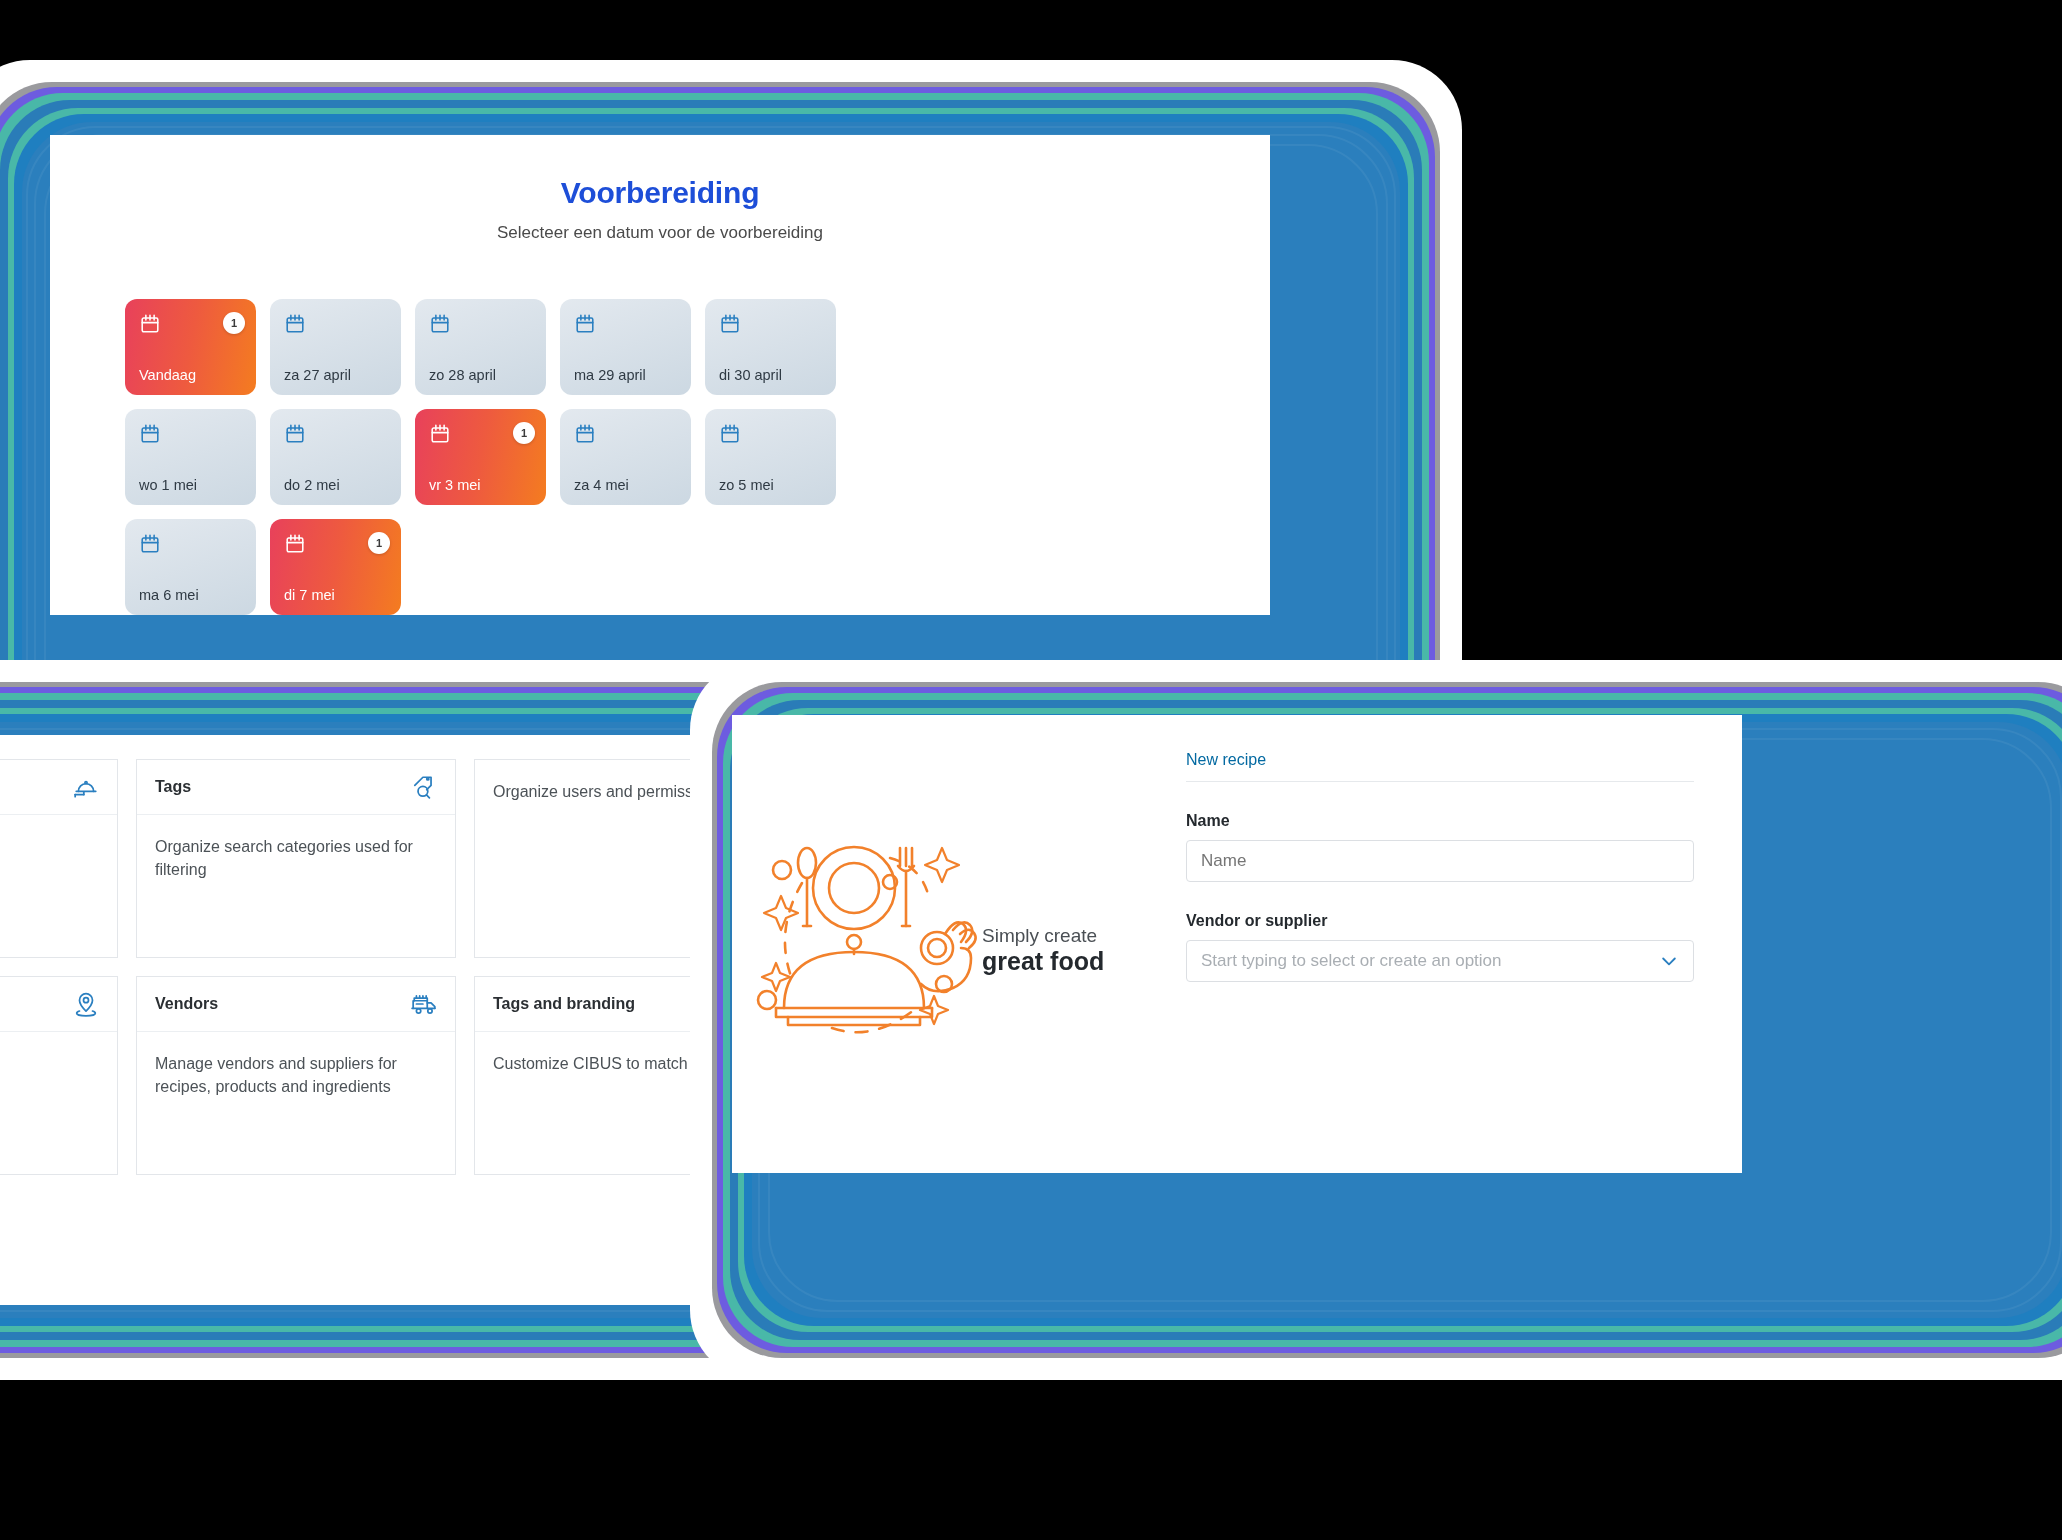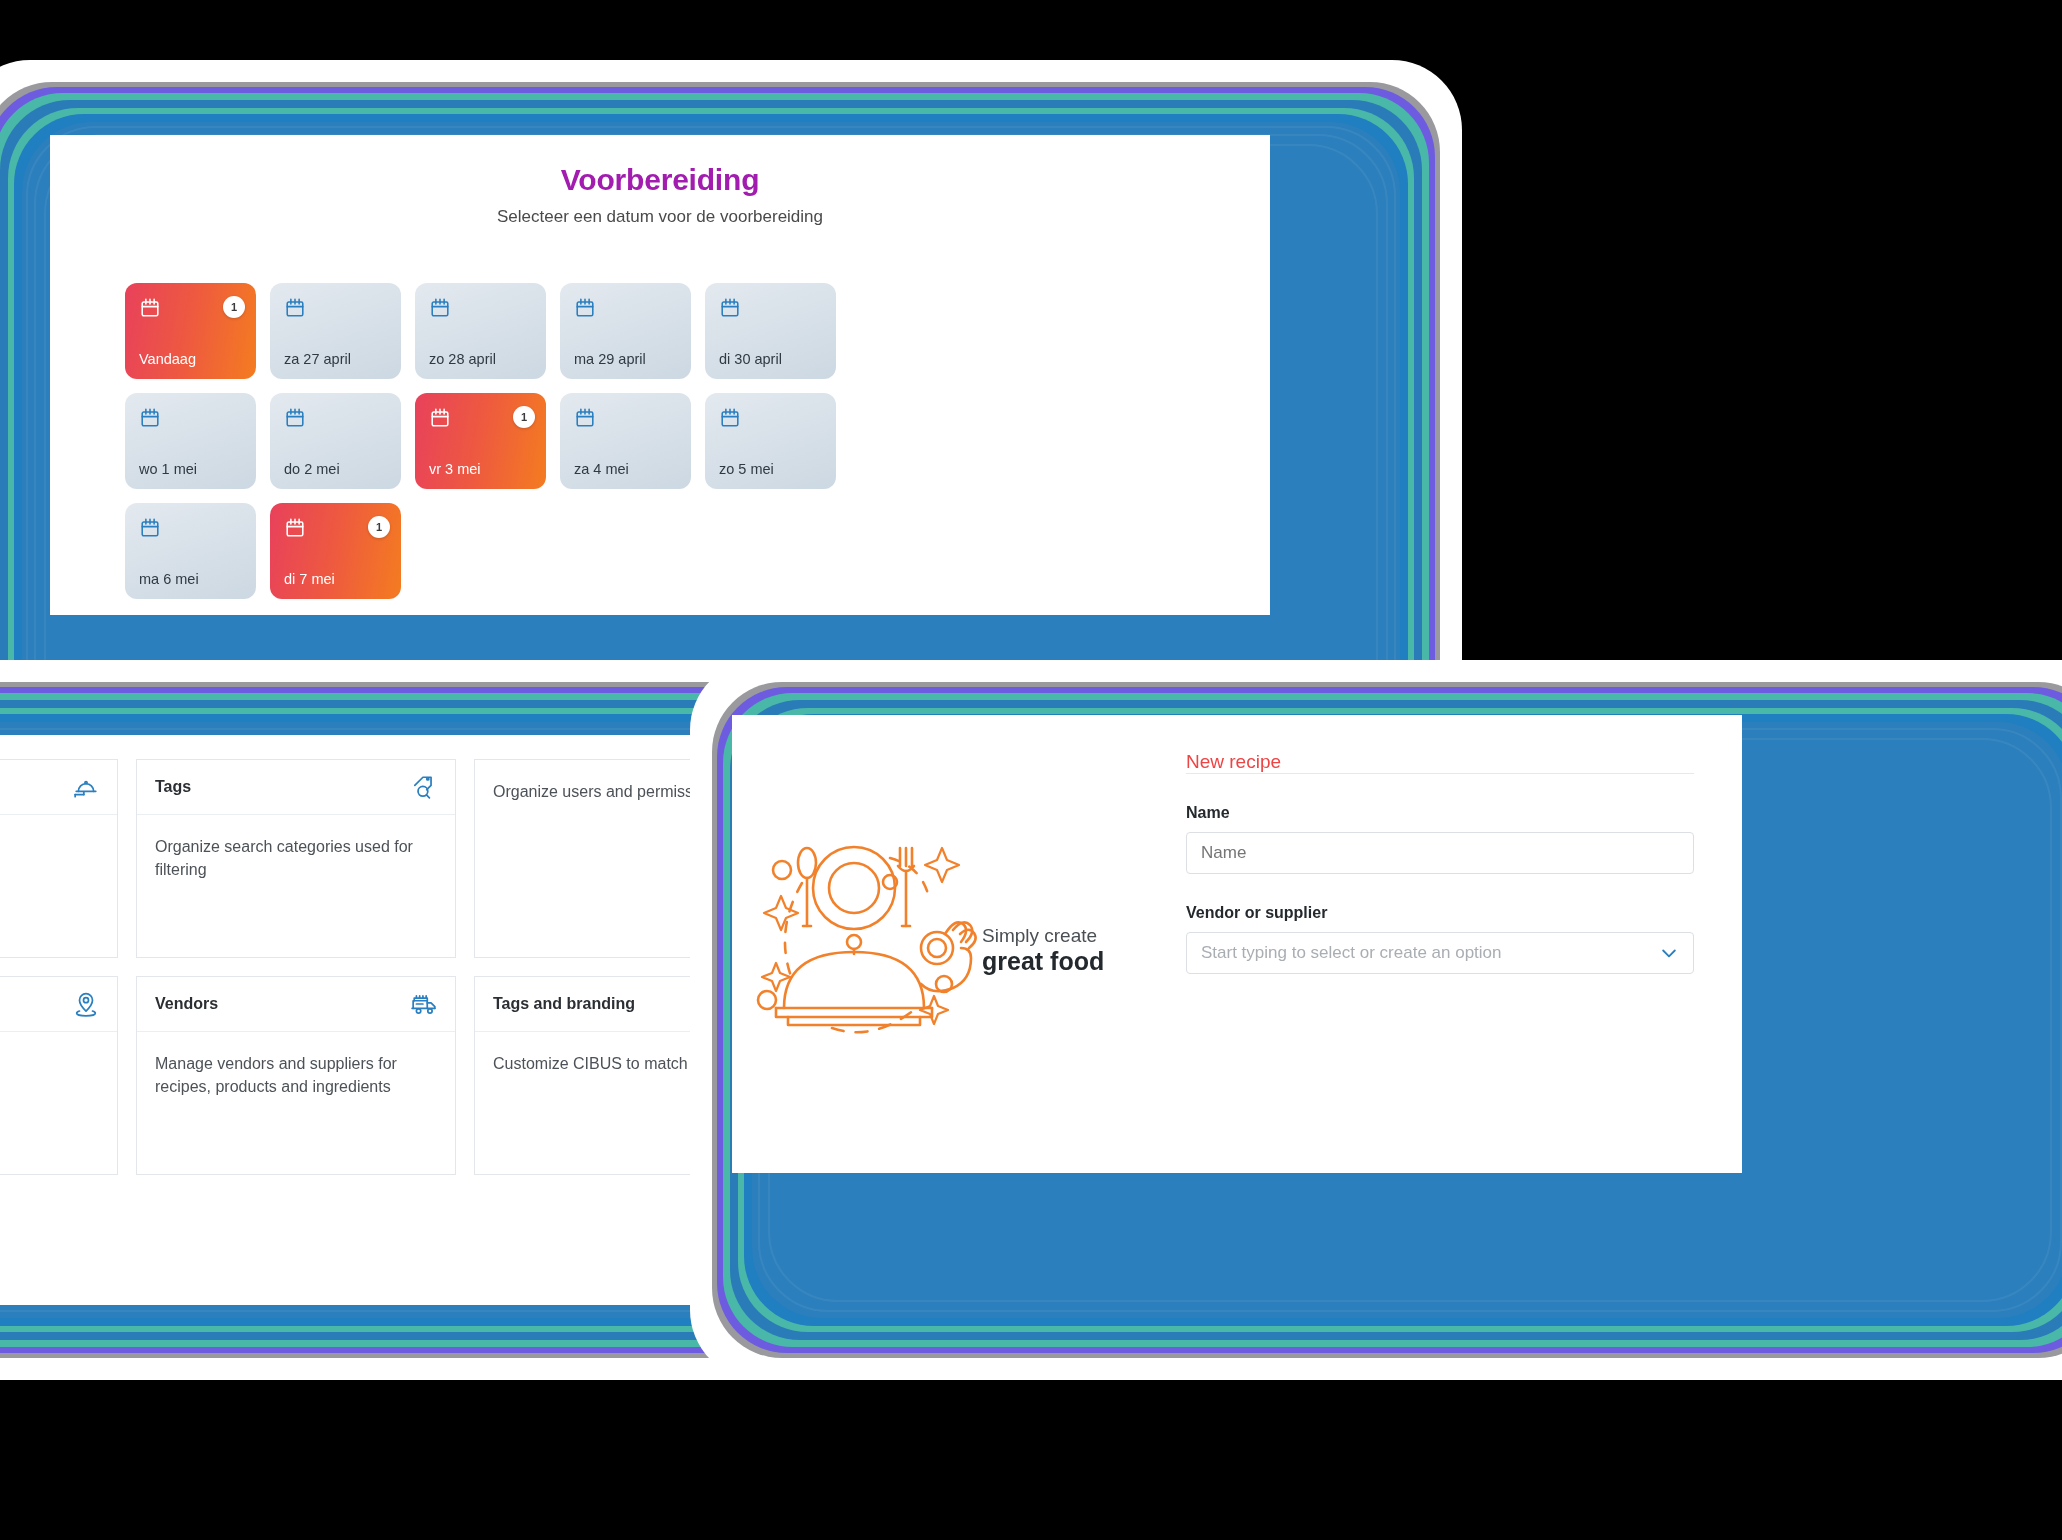--- a/index.html
+++ b/index.html
@@ -18,21 +18,21 @@
   .ring.blue3 {background:#2b7fbd;}
   .screen{position:absolute;background:#ffffff;overflow:hidden;}
 
   
   .moire{position:absolute;border-radius:70px;border:2px solid rgba(255,255,255,.06);pointer-events:none;}
 
   
   #device-top{left:-40px;top:60px;width:1502px;height:870px;}
   #screen-top{left:90px;top:75px;width:1220px;height:480px;}
 
-  .prep-title{font-size:30px;font-weight:bold;color:#a21caf;text-align:center;margin:0;padding-top:28px;letter-spacing:-.2px;}
+  .prep-title{font-size:30px;font-weight:bold;color:#1d4ed8;text-align:center;margin:13px;padding-top:28px;letter-spacing:-.2px;}
   .prep-sub{font-size:17px;color:#4a4a4a;text-align:center;margin:10px 0 8px 0;}
 
   .date-grid{display:flex;flex-wrap:wrap;gap:14px;padding:48px 0 0 75px;width:740px;}
   .date-card{width:131px;height:96px;border-radius:12px;position:relative;
              box-sizing:border-box;padding:14px 14px 0 14px;
              background:linear-gradient(160deg,#e3e9ef 0%,#ccd8e2 100%);}
   .date-card.active{background:linear-gradient(100deg,#e8415b 0%,#ee5a3f 50%,#f47c20 100%);}
   .date-card .cal{display:block;width:22px;height:22px;}
   .date-card .lbl{position:absolute;left:14px;bottom:12px;font-size:14.5px;color:#2f3a44;font-weight:500;}
   .date-card.active .lbl{color:#ffffff;}
@@ -54,21 +54,21 @@
   .scard-body{padding:20px 18px 34px 18px;font-size:16px;line-height:1.45;color:#4c5257;min-height:88px;}
 
   
   #device-br{left:690px;top:660px;width:1440px;height:720px;}
   #screen-br{left:42px;top:55px;width:1010px;height:458px;display:flex;}
 
   .recipe-left{width:430px;display:flex;flex-direction:row;align-items:center;justify-content:center;padding-top:6px;}
   .recipe-tag{font-size:19px;color:#4a4f54;margin-top:6px;}
   .recipe-tag b{font-size:25px;color:#24292e;font-weight:bold;}
   .recipe-right{flex:1;padding:36px 48px 0 24px;}
-  .form-head{font-size:19px;color:#ef4444;padding-bottom:0;border-bottom:1px solid #e6e9ec;}
+  .form-head{font-size:16px;color:#0369a1;padding-bottom:12px;border-bottom:1px solid #e6e9ec;}
   .field-label{font-size:16px;font-weight:bold;color:#24292e;margin:30px 0 10px 0;}
   .field-input{width:100%;height:42px;box-sizing:border-box;border:1px solid #dcdfe3;border-radius:4px;
                padding:0 14px;font-size:17px;color:#a9aeb3;display:flex;align-items:center;background:#fff;
                justify-content:space-between;font-family:inherit;}
   .chev{width:20px;height:20px;color:#2a7fc0;flex:0 0 auto;}
 </style>
 </head>
 <body>
 
 <div class="frame" id="device-top">

